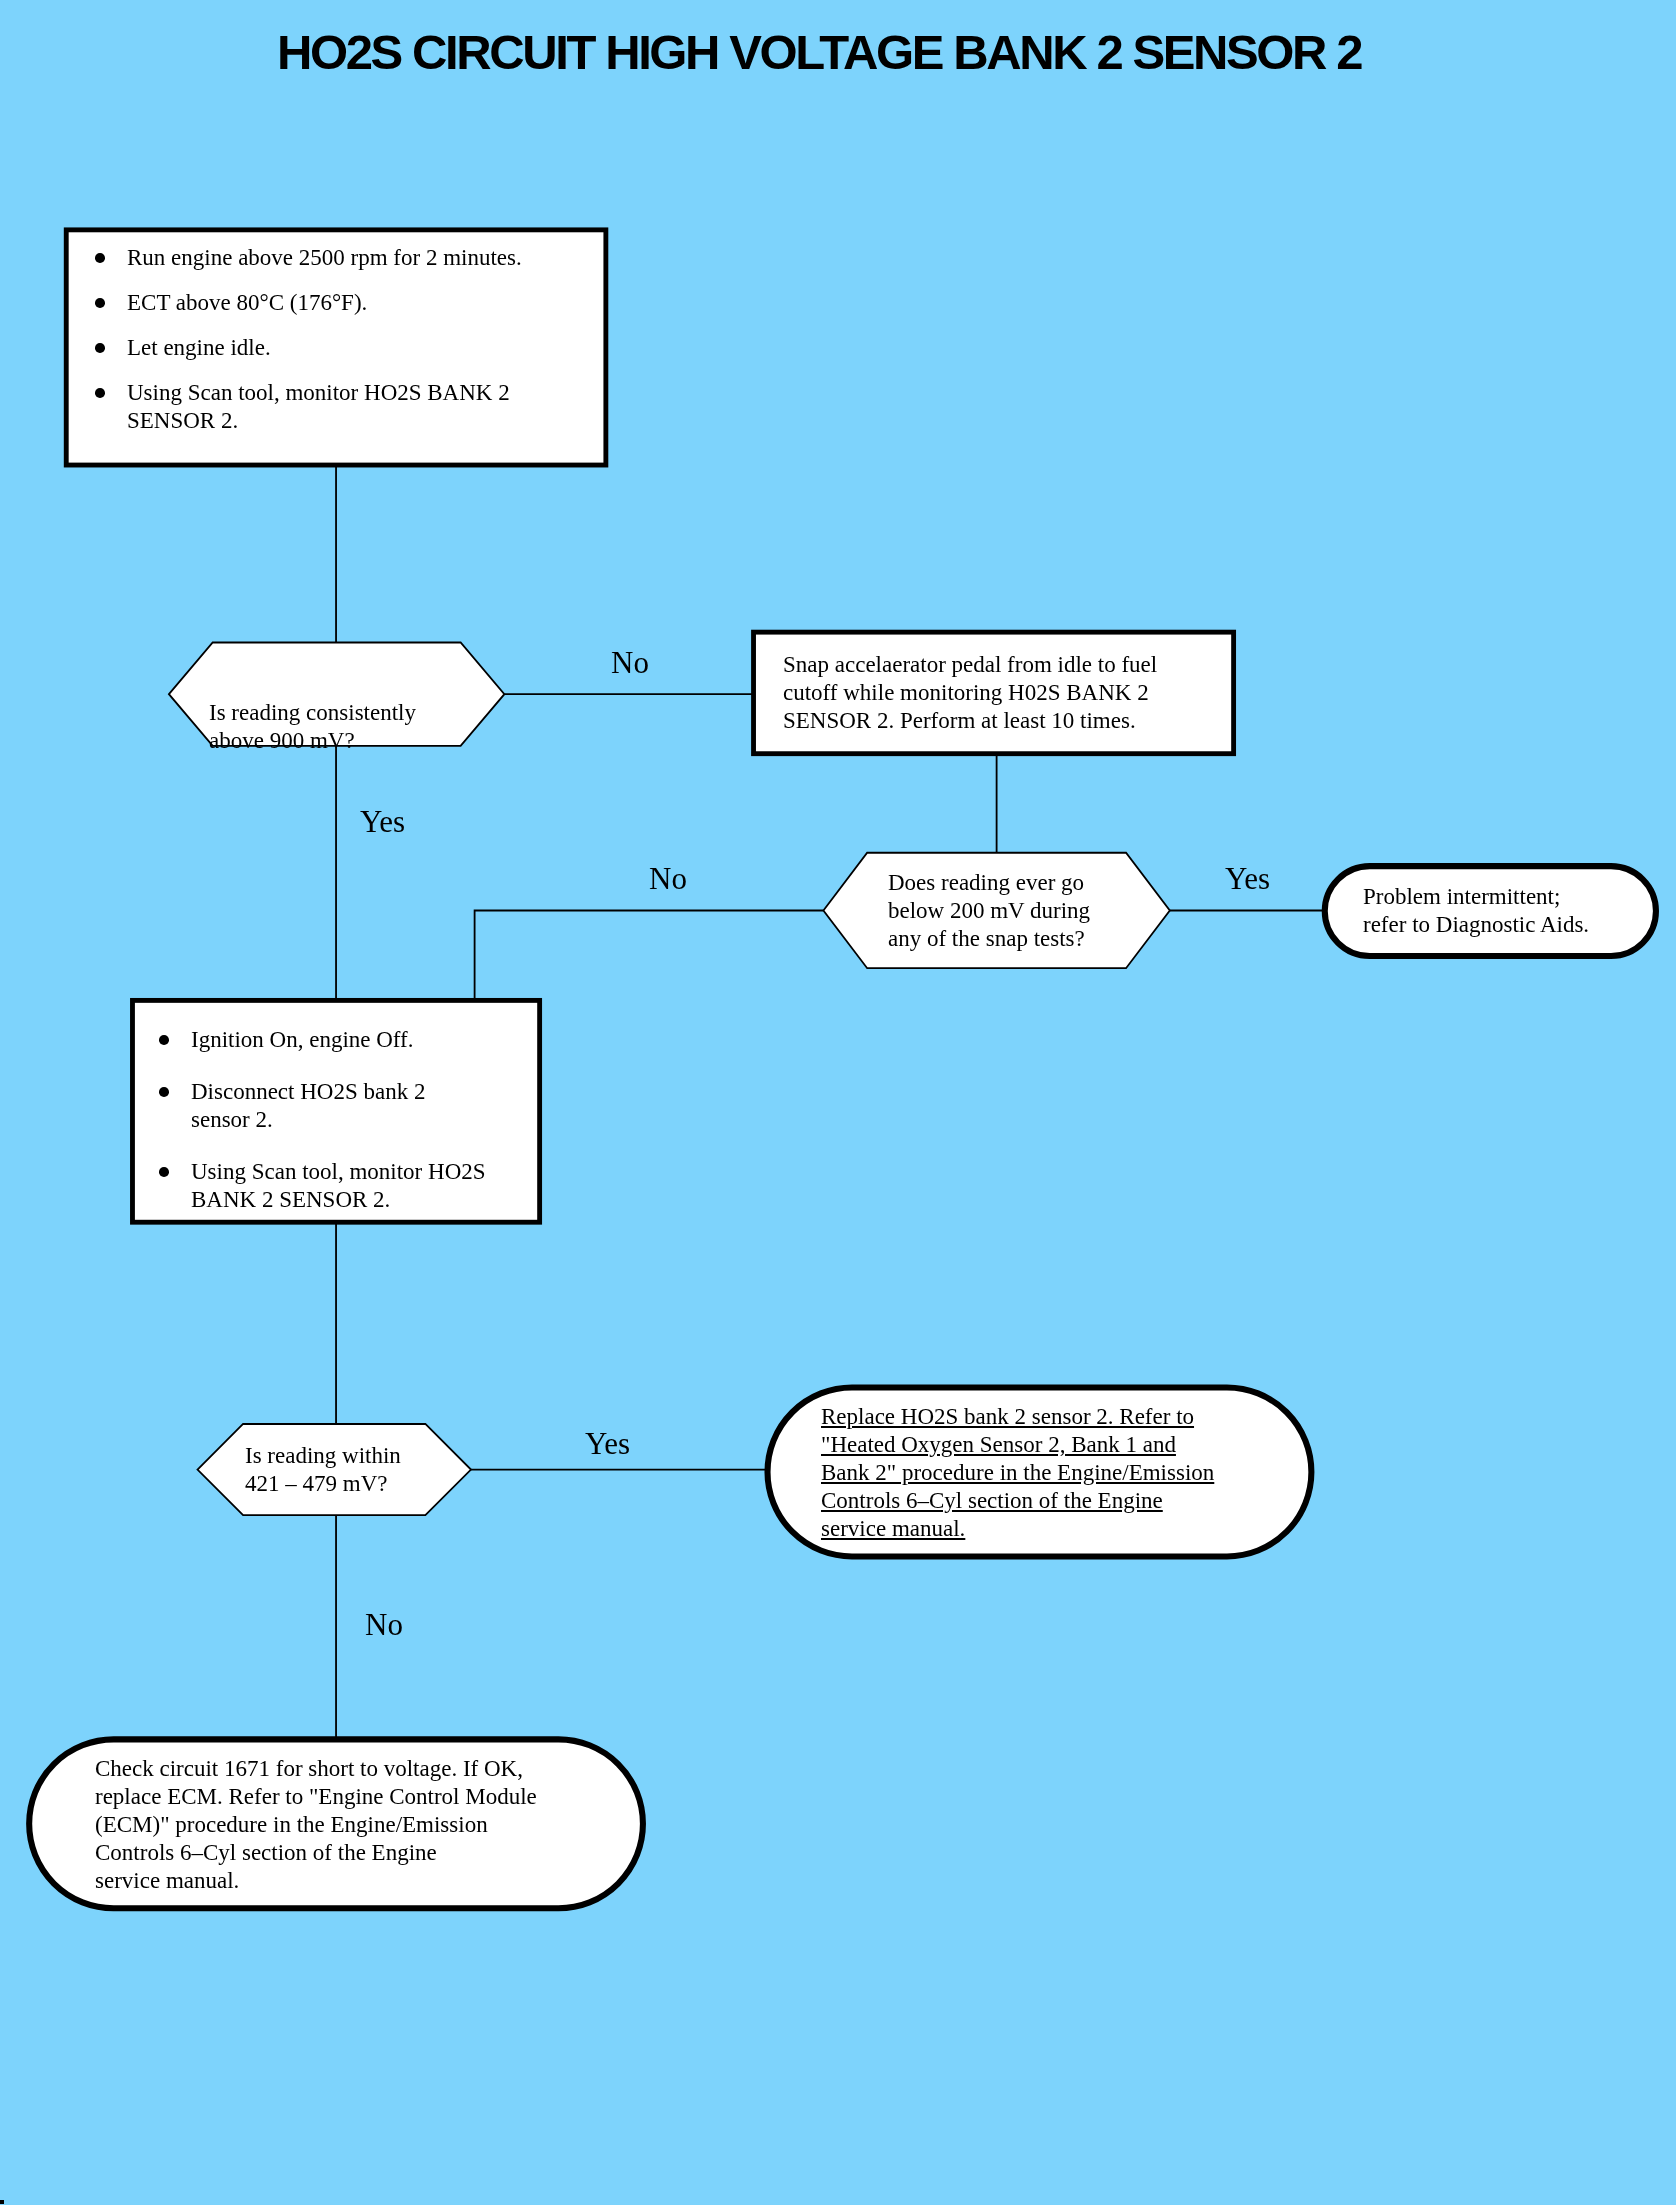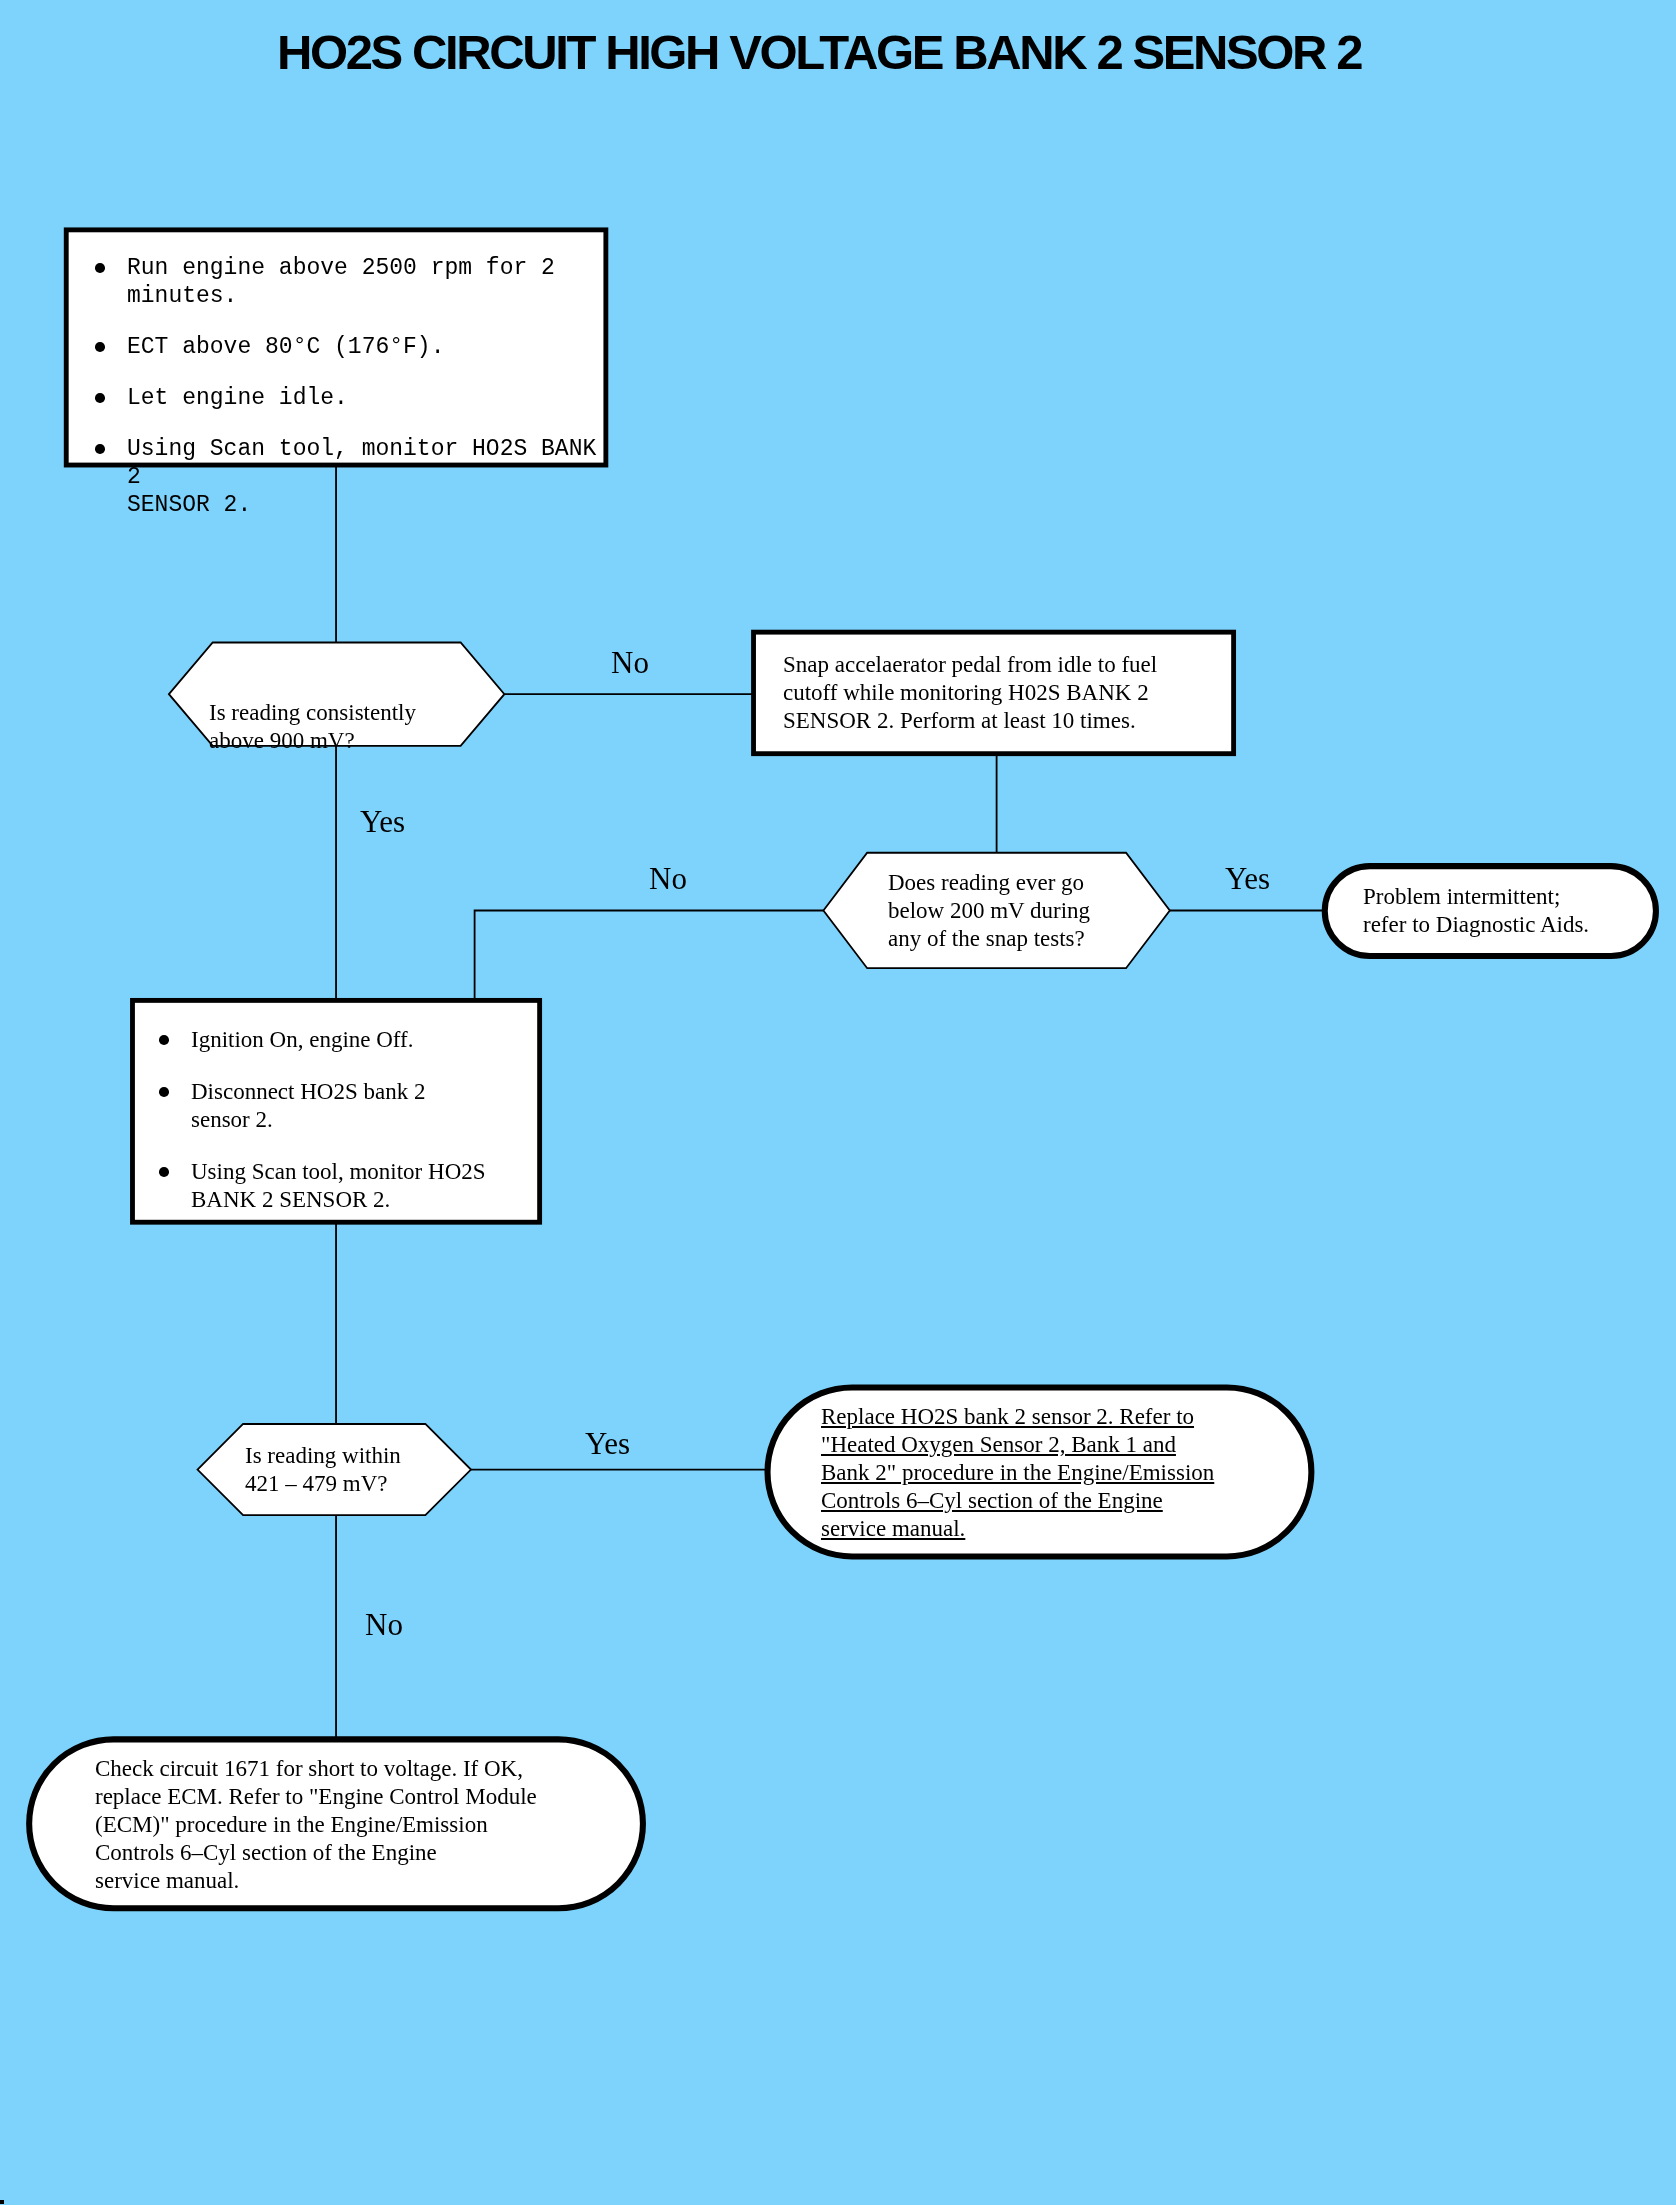--- a/index.html
+++ b/index.html
@@ -39,21 +39,21 @@
     margin: 0;
     padding: 0;
     list-style: none;
     font-size: 23px;
     line-height: 28px;
   }
   .bullet-list li {
     position: relative;
     white-space: pre-line;
   }
-  .bullet-list.gap-a li + li { margin-top: 23px; }
+  .bullet-list.gap-a li + li { margin-top: 17px; }
   .bullet-list.gap-b li + li { margin-top: 24px; }
   .bullet-list li::before {
     content: "";
     position: absolute;
     left: -32px;
     top: 9px;
     width: 9.7px;
     height: 9.7px;
     border-radius: 50%;
     background: #000000;
@@ -97,21 +97,21 @@
     <polygon points="1355,1498 1427,1403 1853,1403 1925,1498 1853,1593 1427,1593" fill="#ffffff" stroke="#000000" stroke-width="3"></polygon>
     <rect x="2180" y="1425" width="545" height="148" rx="74" ry="74" fill="#ffffff" stroke="#000000" stroke-width="10"></rect>
     <rect x="218" y="1646" width="670" height="365" fill="#ffffff" stroke="#000000" stroke-width="8"></rect>
     <polygon points="325,2418 400,2343 700,2343 775,2418 700,2493 400,2493" fill="#ffffff" stroke="#000000" stroke-width="3"></polygon>
     <rect x="1263" y="2283" width="895" height="278" rx="139" ry="139" fill="#ffffff" stroke="#000000" stroke-width="10"></rect>
     <rect x="48" y="2862" width="1010" height="278" rx="139" ry="139" fill="#ffffff" stroke="#000000" stroke-width="10"></rect>
   </svg>
 
   <h1 class="page-title">HO2S CIRCUIT HIGH VOLTAGE BANK 2 SENSOR 2</h1>
 
-  <ul class="bullet-list gap-a" style="left:127px; top:254px; width:474px;font-family:Liberation Mono, monospace;">
+  <ul class="bullet-list gap-a" style="left:127px; top:244px; width:474px;">
       <li>Run engine  above 2500 rpm for 2 minutes.</li>
       <li>ECT above 80°C (176°F).</li>
       <li>Let engine idle.</li>
       <li>Using Scan tool, monitor HO2S BANK 2
 SENSOR 2.</li>
     </ul>
 
   <div class="node-text" style="left:169px; top:642px; width:336px; height:80px; padding-left:40px;margin-top:45px;">Is reading consistently
 above 900 mV?</div>
 

